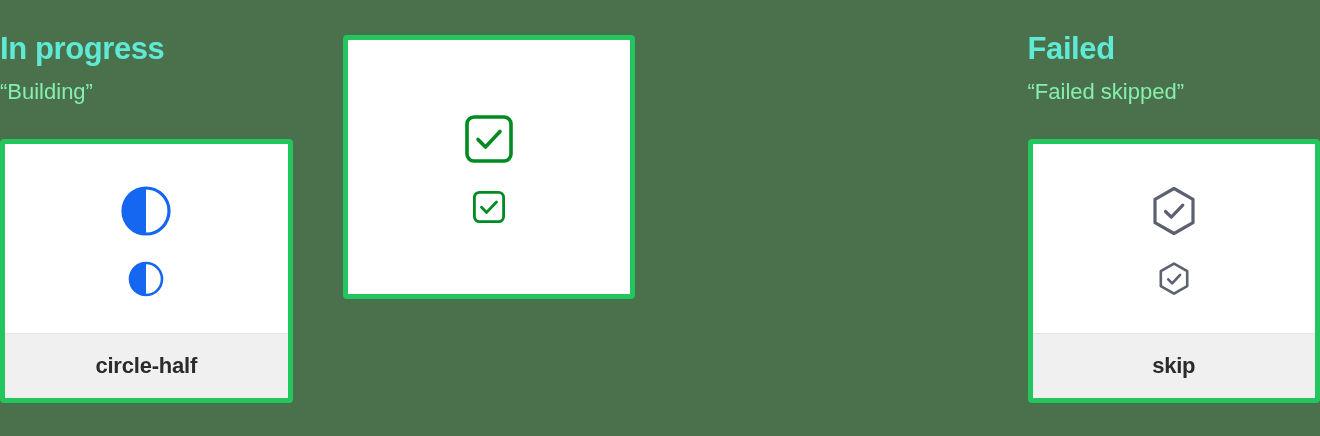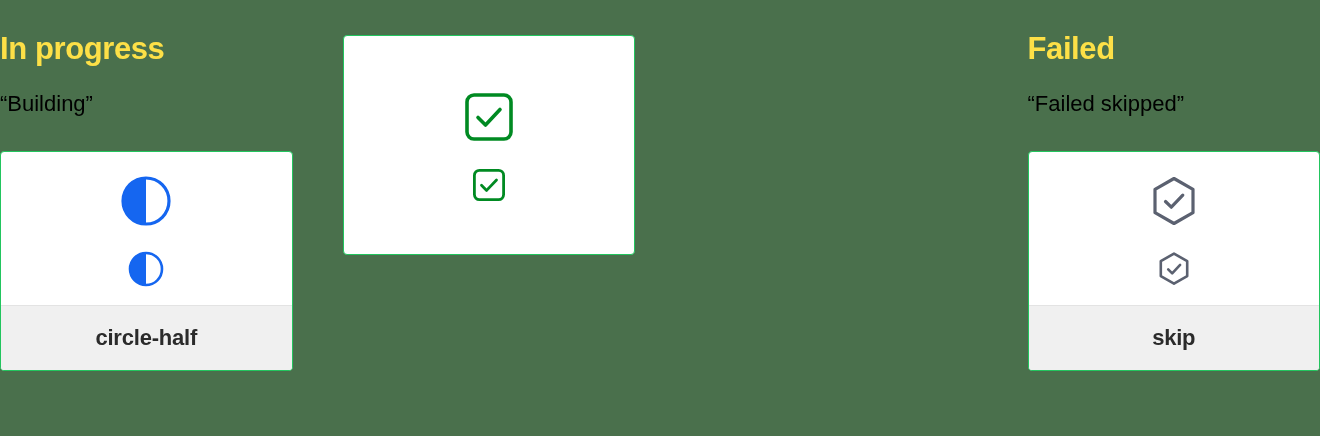--- a/index.html
+++ b/index.html
@@ -30,42 +30,42 @@
     flex-direction: column;
     min-width: 0;
   }
   .col-head {
     padding-top: 32px;
   }
   .col-title {
     font-size: 31px;
     font-weight: 700;
     letter-spacing: -0.4px;
-    color: #fde047;
+    color: #5eead4;
     line-height: 1.1;
     margin: 0;
     white-space: nowrap;
   }
   .col-sub {
-    margin: 26px 0 0 0;
+    margin: 14px 0 0 0;
     font-size: 22px;
     font-weight: 400;
-    color: #000000;
+    color: #86efac;
     line-height: 1.1;
     white-space: nowrap;
   }
   .card {
     margin-top: 35px;
     background: #ffffff;
-    border: 1px solid #22c55e;
+    border: 5px solid #22c55e;
     border-radius: 4px;
     box-sizing: border-box;
     display: flex;
     flex-direction: column;
-    height: 220px;
+    height: 264px;
     overflow: hidden;
   }
   .card-body {
     flex: 1 1 auto;
     display: flex;
     flex-direction: column;
     align-items: center;
     justify-content: center;
     gap: 24px;
     padding: 16px 8px 12px 8px;

